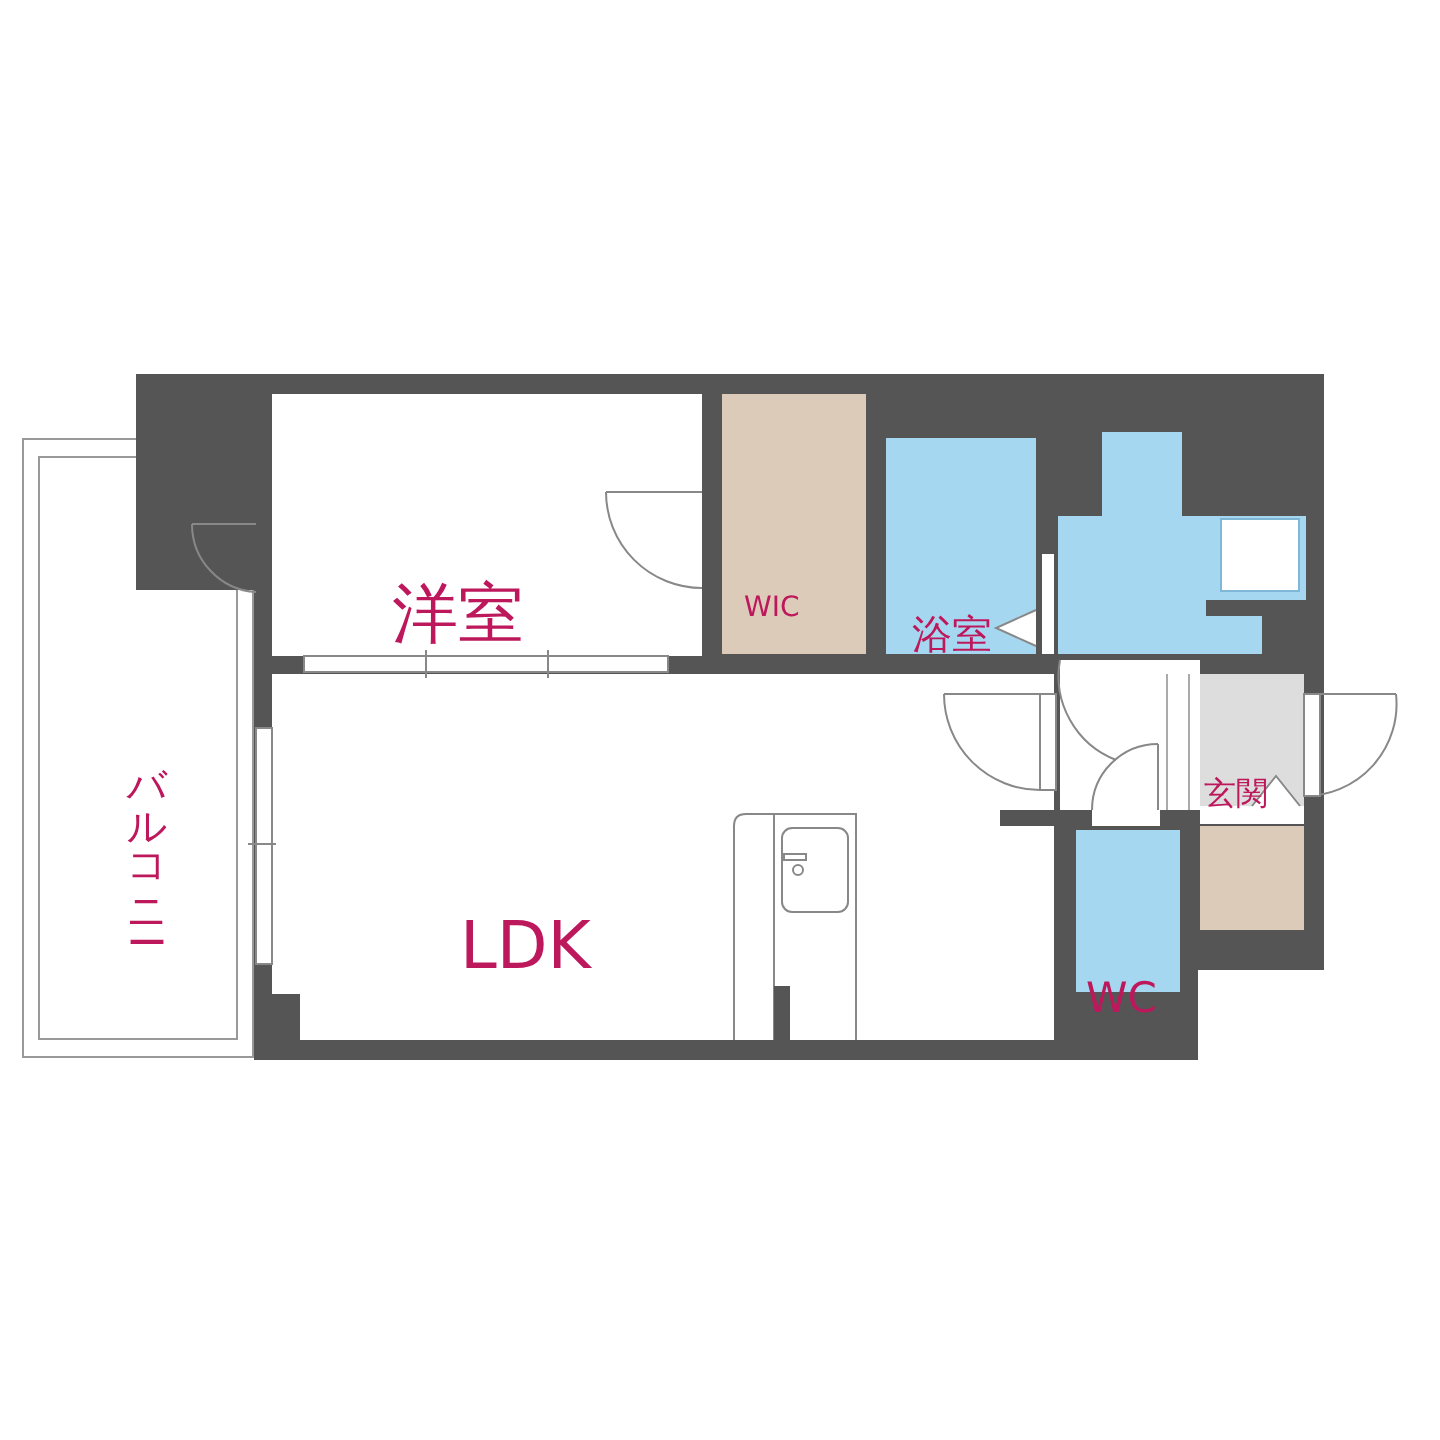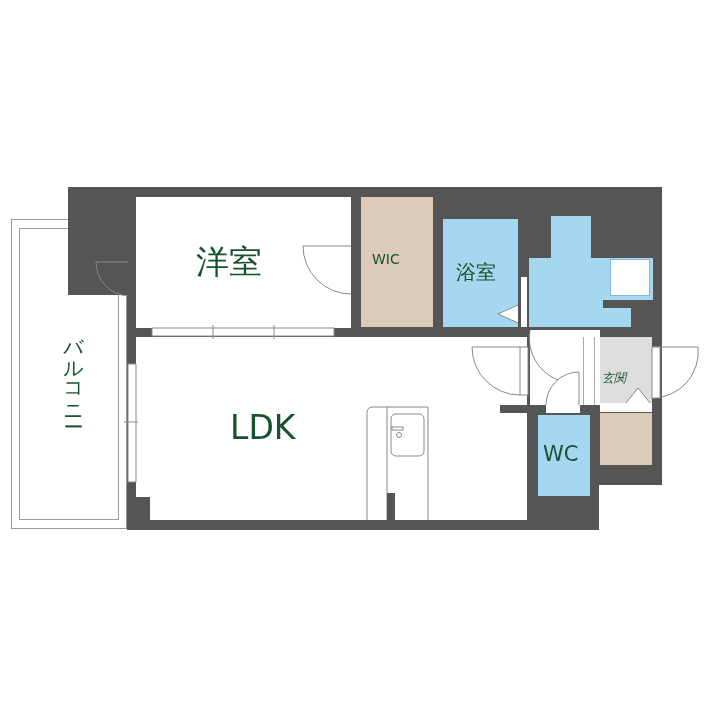--- a/index.html
+++ b/index.html
@@ -3,21 +3,21 @@
 <meta charset="utf-8">
 <style>
   html,body{margin:0;padding:0;background:#fff;}
   body{width:720px;height:720px;position:relative;overflow:hidden;font-family:"DejaVu Sans",sans-serif;}
   .abs{position:absolute;}
   .wall{background:#555555;}
   .room{background:#fff;}
   .blue{background:#a5d8f0;}
   .tan{background:#dccbb8;}
   .gray{background:#dddddd;}
-  .lbl{position:absolute;color:#14532d;text-align:center;white-space:nowrap;}
+  .lbl{position:absolute;color:#be185d;text-align:center;white-space:nowrap;margin-top:45px;}
   svg{position:absolute;left:0;top:0;}
 </style>
 </head>
 <body>
 
 <div>
 
   <div class="abs" style="left:11px;top:219px;width:116px;height:310px;border:1px solid #999;box-sizing:border-box;"></div>
   <div class="abs" style="left:19px;top:228px;width:100px;height:292px;border:1px solid #999;box-sizing:border-box;"></div>
 
@@ -91,17 +91,17 @@
       <rect x="391" y="414" width="33" height="42" rx="5"></rect>
       <rect x="392" y="427" width="11" height="3"></rect>
       <circle cx="399" cy="435" r="2.5"></circle>
     </g>
     <rect x="387" y="493" width="8" height="27" fill="#555"></rect>
   </svg>
 
   <div class="lbl" style="left:196px;top:240px;font-size:33px;">洋室</div>
   <div class="lbl" style="left:372px;top:251px;font-size:14px;">WIC</div>
   <div class="lbl" style="left:456px;top:259px;font-size:20px;">浴室</div>
-  <div class="lbl" style="left:602px;top:370px;font-size:12px;font-style:italic;">玄関</div>
+  <div class="lbl" style="left:602px;top:342px;font-size:16px;">玄関</div>
   <div class="lbl" style="left:543px;top:442px;font-size:21px;">WC</div>
   <div class="lbl" style="left:230px;top:408px;font-size:33px;">LDK</div>
   <div class="lbl" style="left:62px;top:325px;font-size:20px;writing-mode:vertical-rl;line-height:24px;">バルコニー</div>
 </div>
 
 </body></html>

